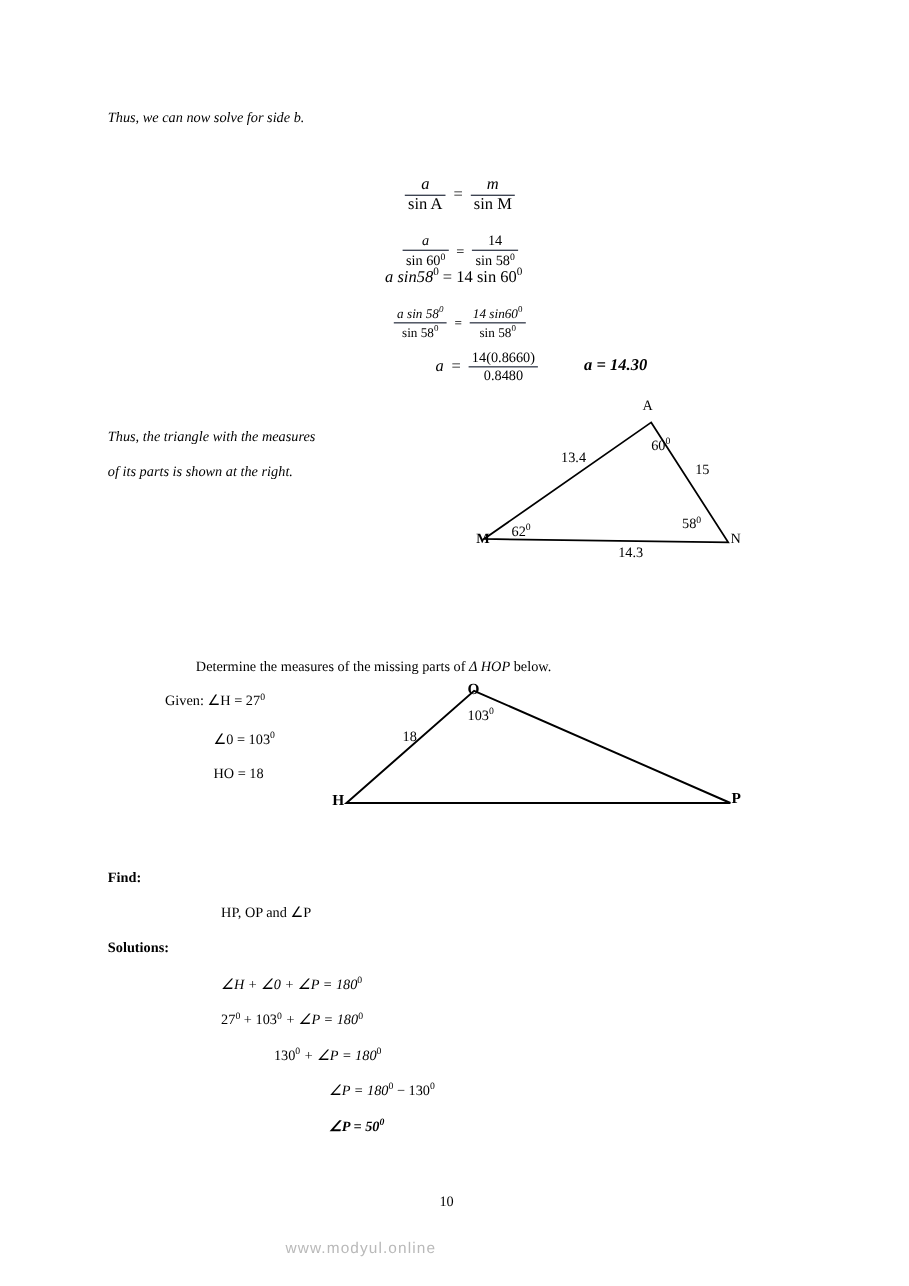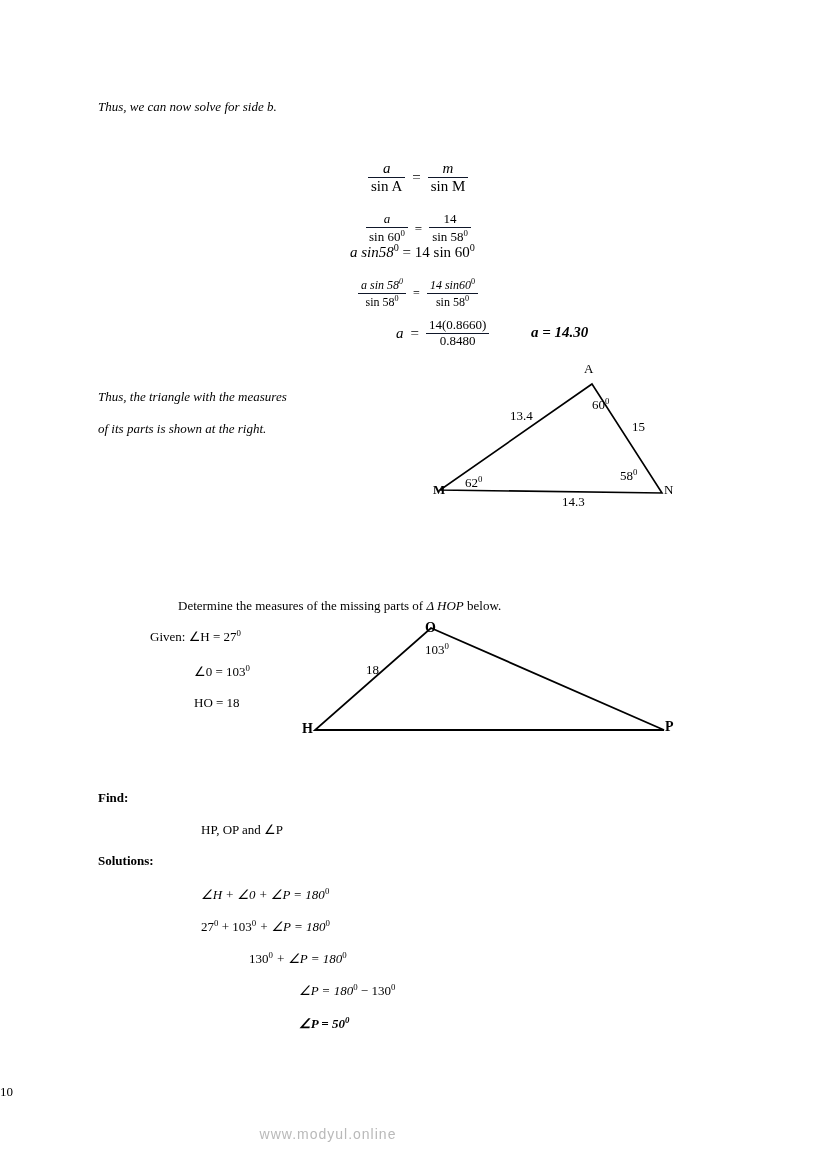--- a/index.html
+++ b/index.html
@@ -70,20 +70,21 @@
     font-size: 0.68em;
     vertical-align: super;
   }
   .mathital {
     font-style: italic;
   }
   svg { display: block; }
   .footer-page {
     position: absolute;
     width: 812px;
+    text-align: center;
     font-size: 13px;
   }
   .watermark {
     position: absolute;
     width: 656px;
     text-align: center;
     font-family: "Liberation Sans", sans-serif;
     font-size: 14px;
     letter-spacing: 1px;
     color: #b9b9b9;

